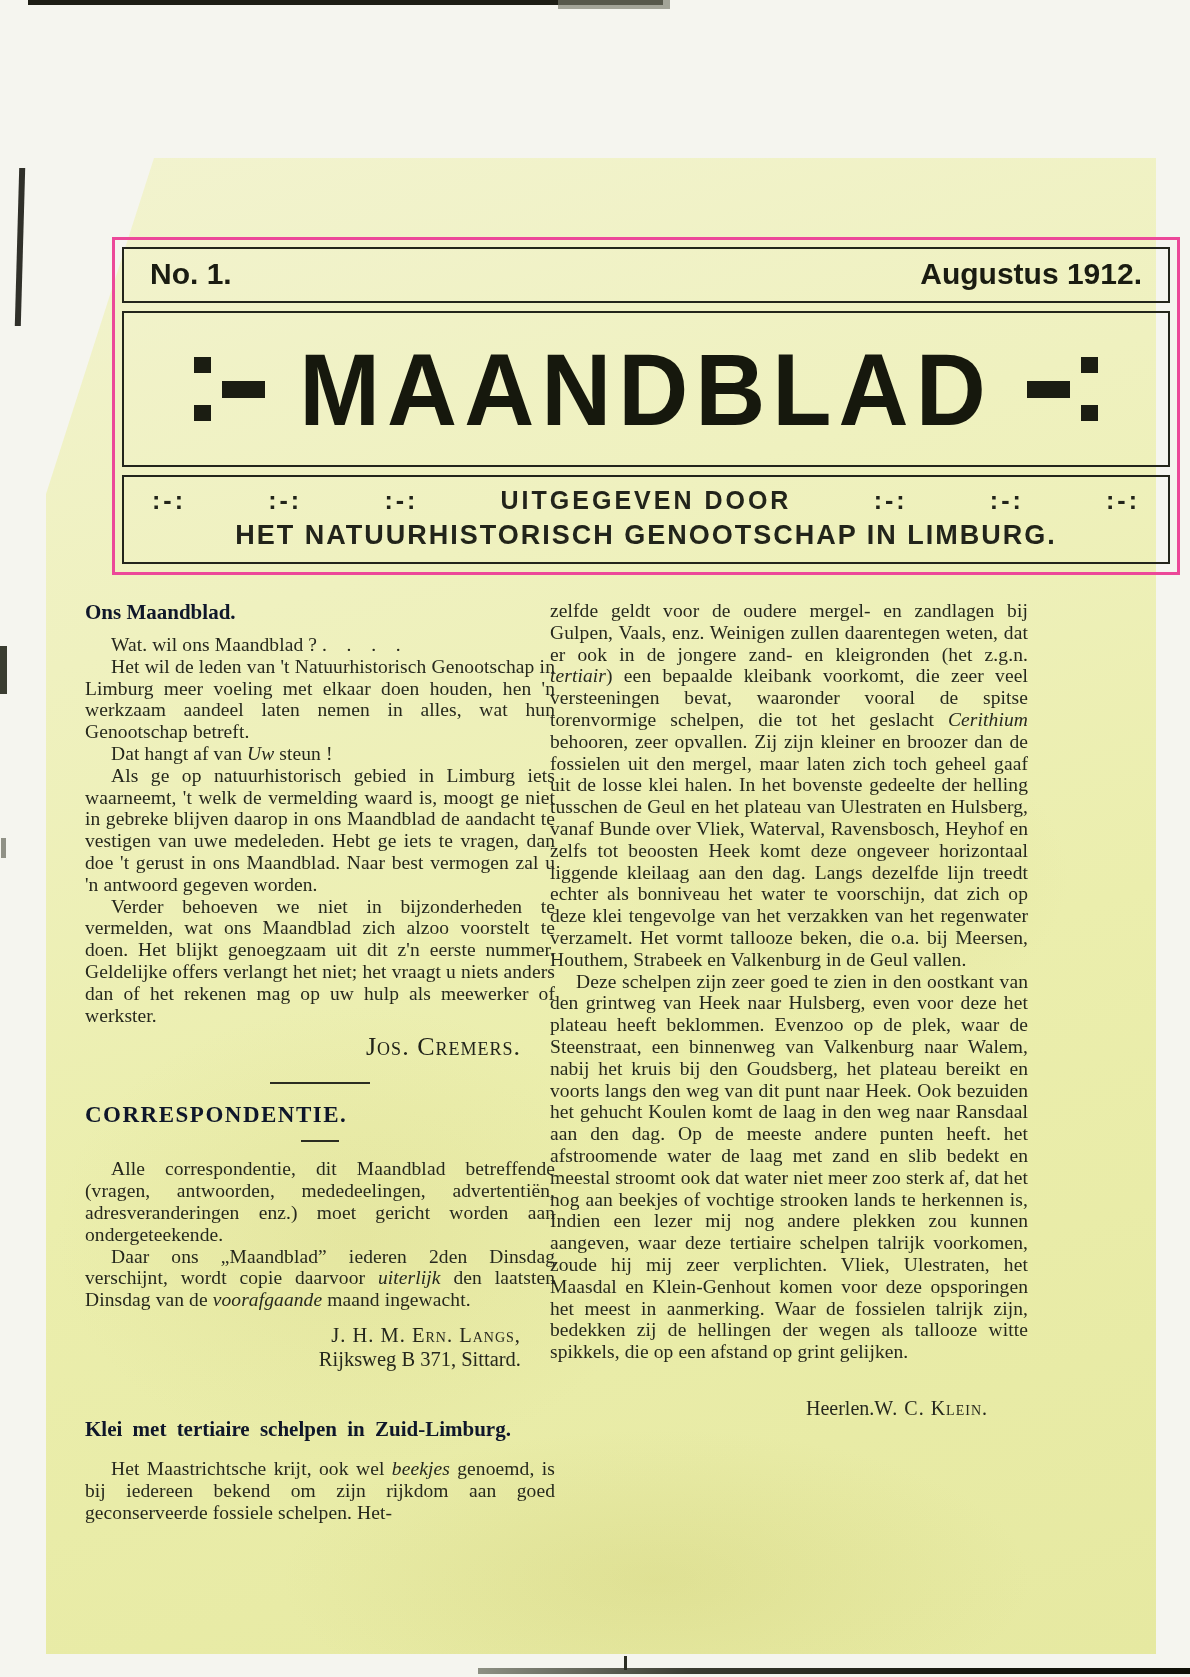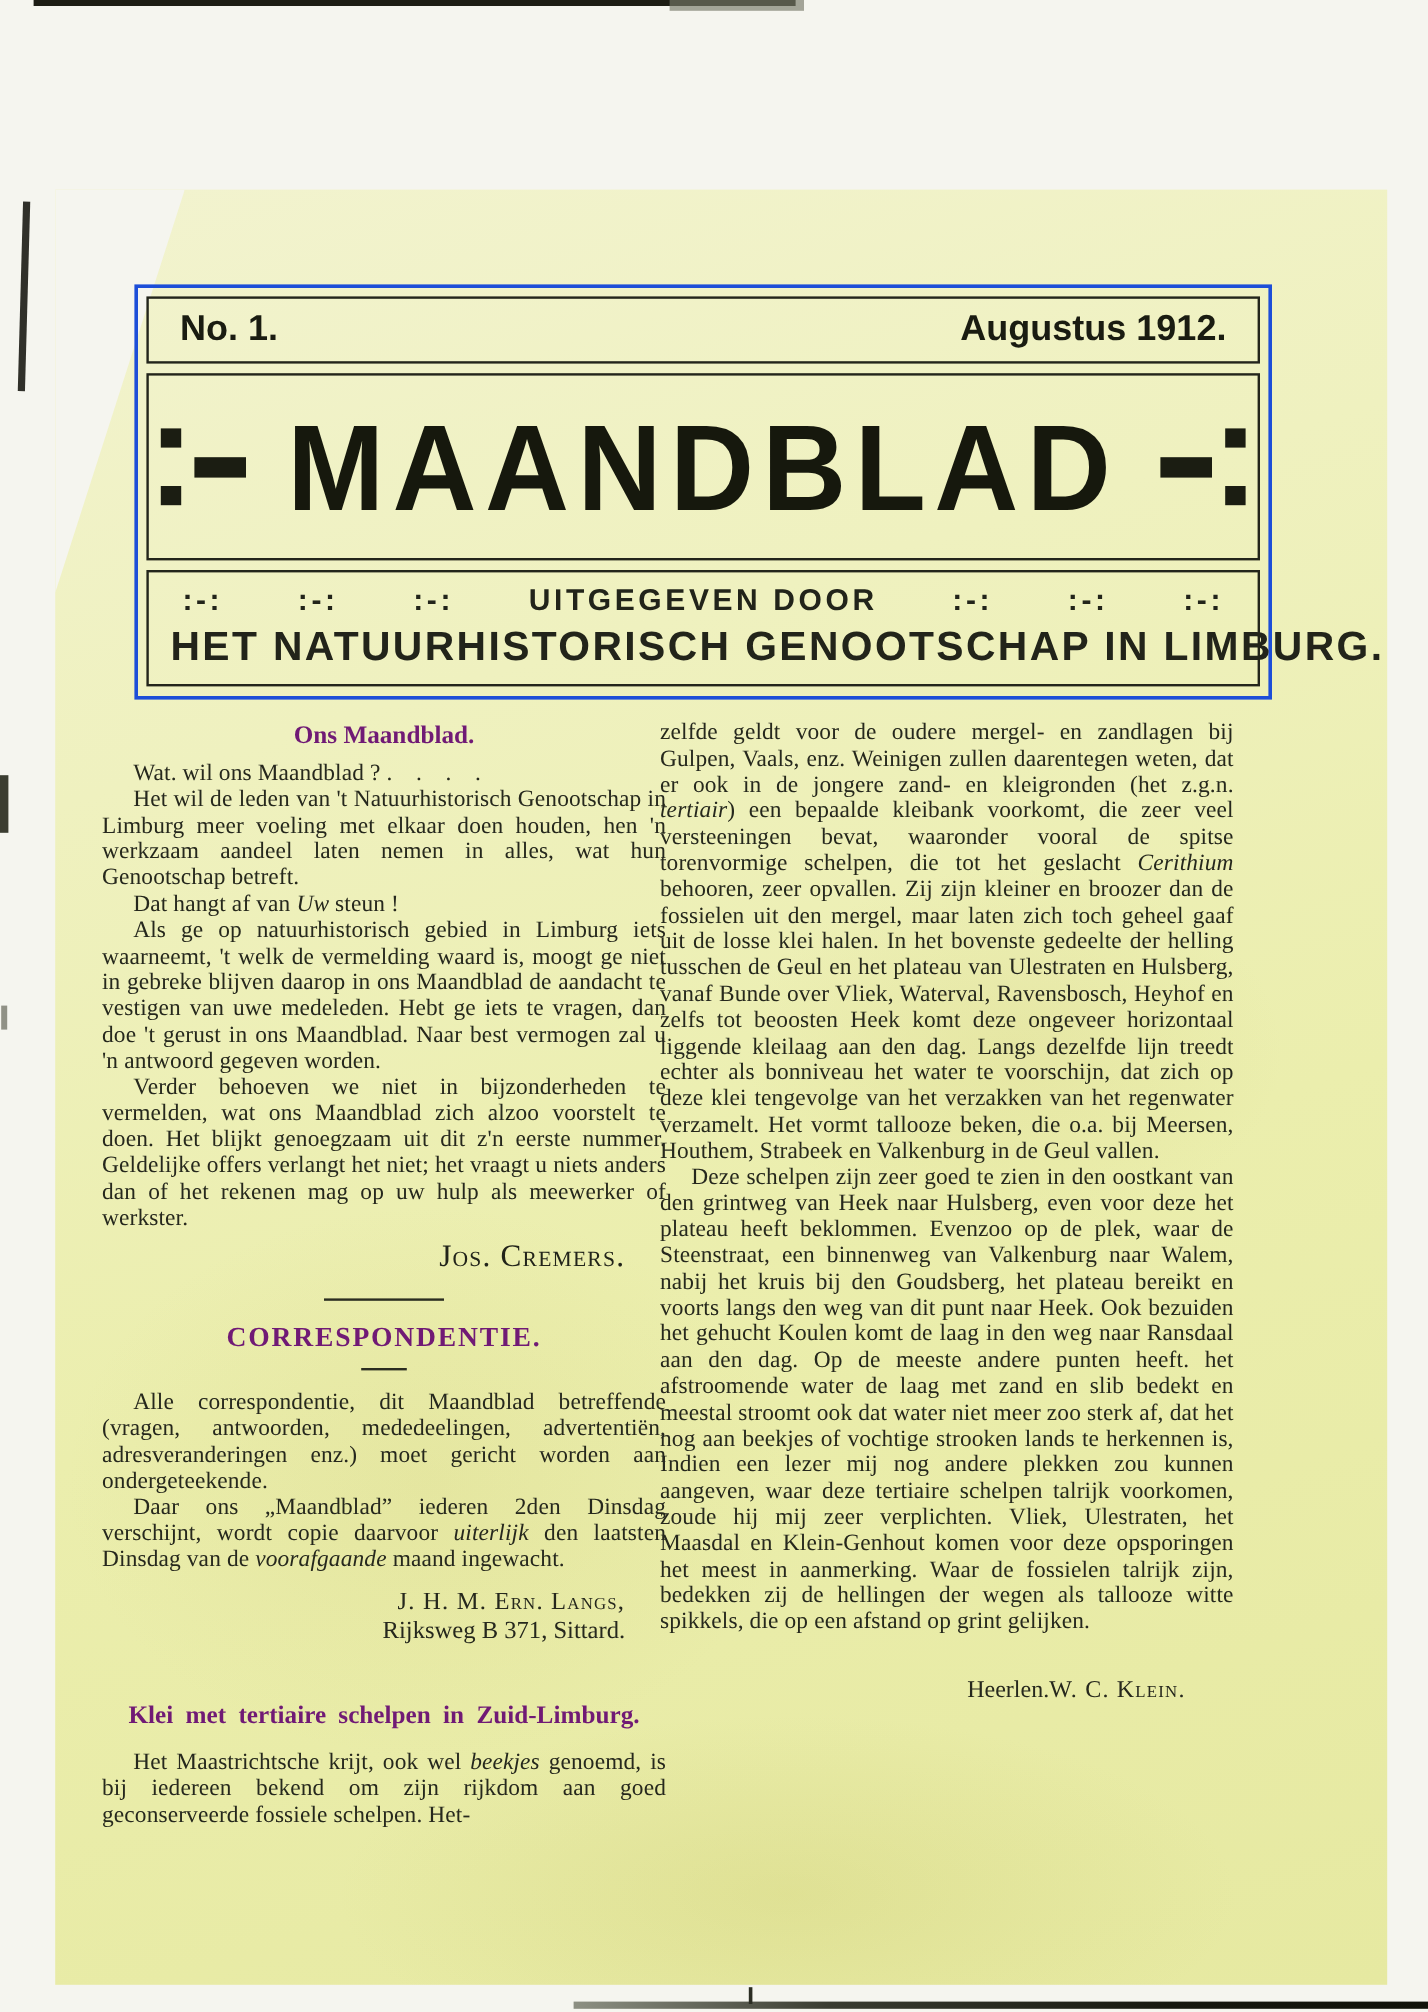--- a/index.html
+++ b/index.html
@@ -27,22 +27,22 @@
       radial-gradient(ellipse 500px 200px at 55% 95%, rgba(198,196,100,.25), transparent 75%),
       linear-gradient(163deg,#f2f3cf 0%, #eff1bf 28%, #ebeead 58%, #e6e9a1 100%);
   }
   .curl {
     position:absolute; left:46px; top:158px; width:108px; height:336px;
     background:#f5f5ef; clip-path:polygon(0 0, 100% 0, 0 100%);
   }
 
   
   .header {
-    position:absolute; left:112px; top:237px; width:948px;
-    border:3px solid #1d4ed8; padding:7px 7px 8px; box-sizing:border-box;
+    position:absolute; left:112px; top:237px; width:1068px;
+    border:3px solid #ec4899; padding:7px 7px 8px; box-sizing:border-box;
     color:#1a1c11;
   }
   .hbox { border:2.5px solid #23251b; }
   .box-issue {
     display:flex; justify-content:space-between; align-items:center;
     padding:8px 26px 10px; margin-bottom:8px;
     font-family:"Liberation Sans", sans-serif; font-weight:bold; font-size:30px;
   }
   .box-title {
     height:152px; margin-bottom:8px;
@@ -59,37 +59,37 @@
   .mh-dash { width:43px; height:17px; background:#1b1d12; }
   .box-pub {
     padding:9px 18px 11px;
     font-family:"Liberation Sans", sans-serif; font-weight:bold; color:#22241a;
   }
   .pub-line1 {
     display:flex; justify-content:space-between; align-items:center;
     font-size:25px; letter-spacing:3px; padding:0 10px;
   }
   .pub-line2 {
-    text-align:center; font-size:34px; letter-spacing:2px;
+    text-align:center; font-size:27px; letter-spacing:2px;
     margin-top:5px; white-space:nowrap;
   }
 
   
   .col { position:absolute; top:600px; color:#26281d; }
   .col-left  { left:85px;  width:470px; }
   .col-right { left:550px; width:478px; }
   .body-par {
     margin:0; font-size:19.5px; line-height:21.8px;
     text-align:justify; letter-spacing:.1px;
   }
   .body-par.indent { text-indent:26px; }
   em { font-style:italic; }
   .art-title {
-    text-align:center; font-weight:bold; font-size:21px;
-    margin:0 0 9px; color:#701a75;
+    text-align:left; font-weight:bold; font-size:21px;
+    margin:0 0 9px; color:#0f172a;
   }
   .art-title.caps { font-size:23px; letter-spacing:1.5px; margin-top:2px; }
   .art-title.wide { font-size:21px; word-spacing:5px; margin-top:46px; margin-bottom:16px; white-space:nowrap; }
   .sig-right {
     text-align:right; padding-right:34px; margin-top:6px;
     font-size:26px; font-variant:small-caps; letter-spacing:1px; color:#22241a;
   }
   .sig-block { text-align:right; padding-right:34px; margin-top:12px; font-size:20.5px; line-height:24px; }
   .sig-block .sc { font-variant:small-caps; letter-spacing:1px; }
   .divider { border:none; border-top:2px solid #2b2d21; width:100px; margin:20px auto 18px; }

